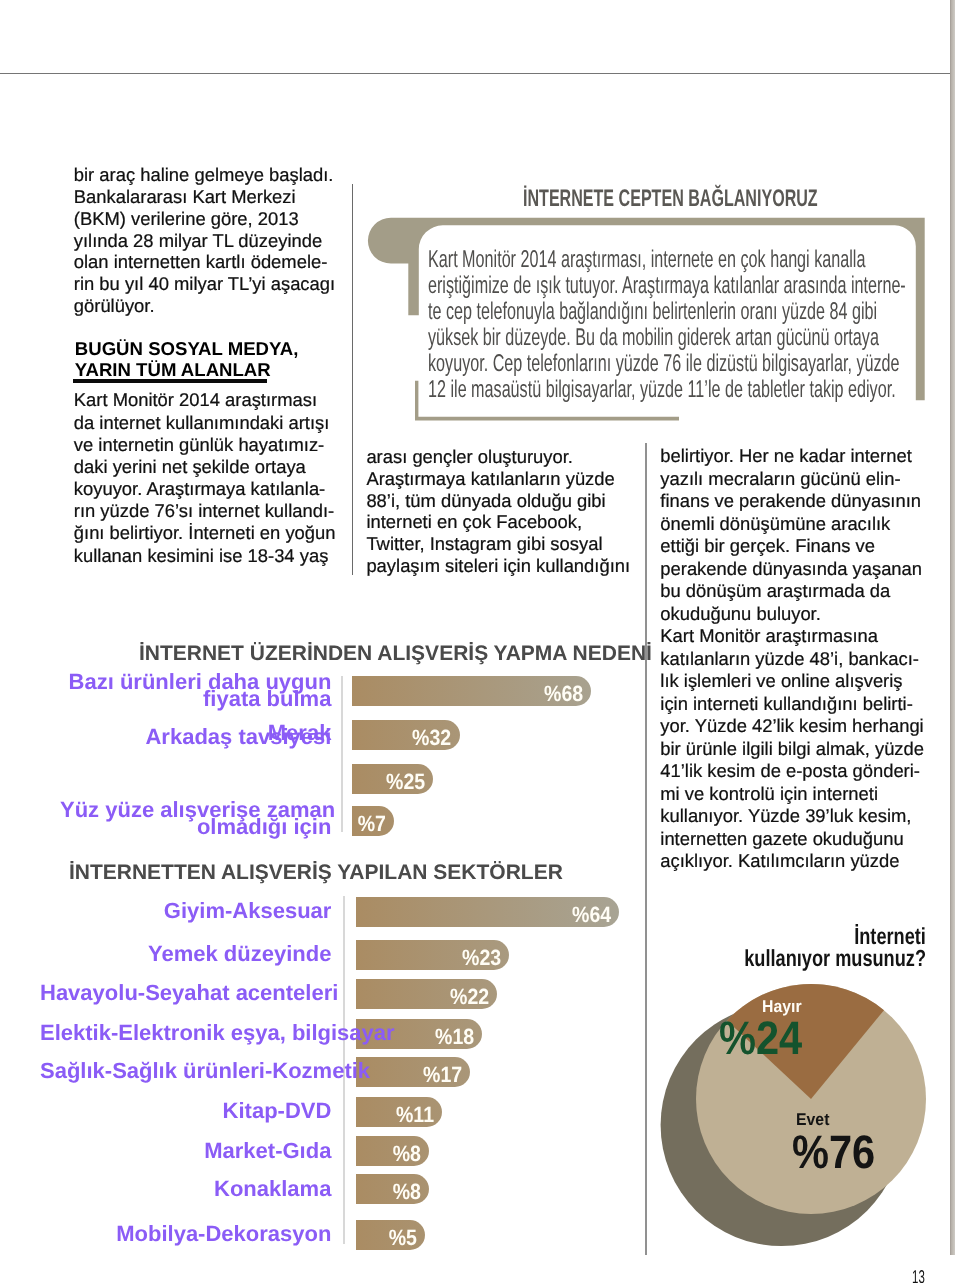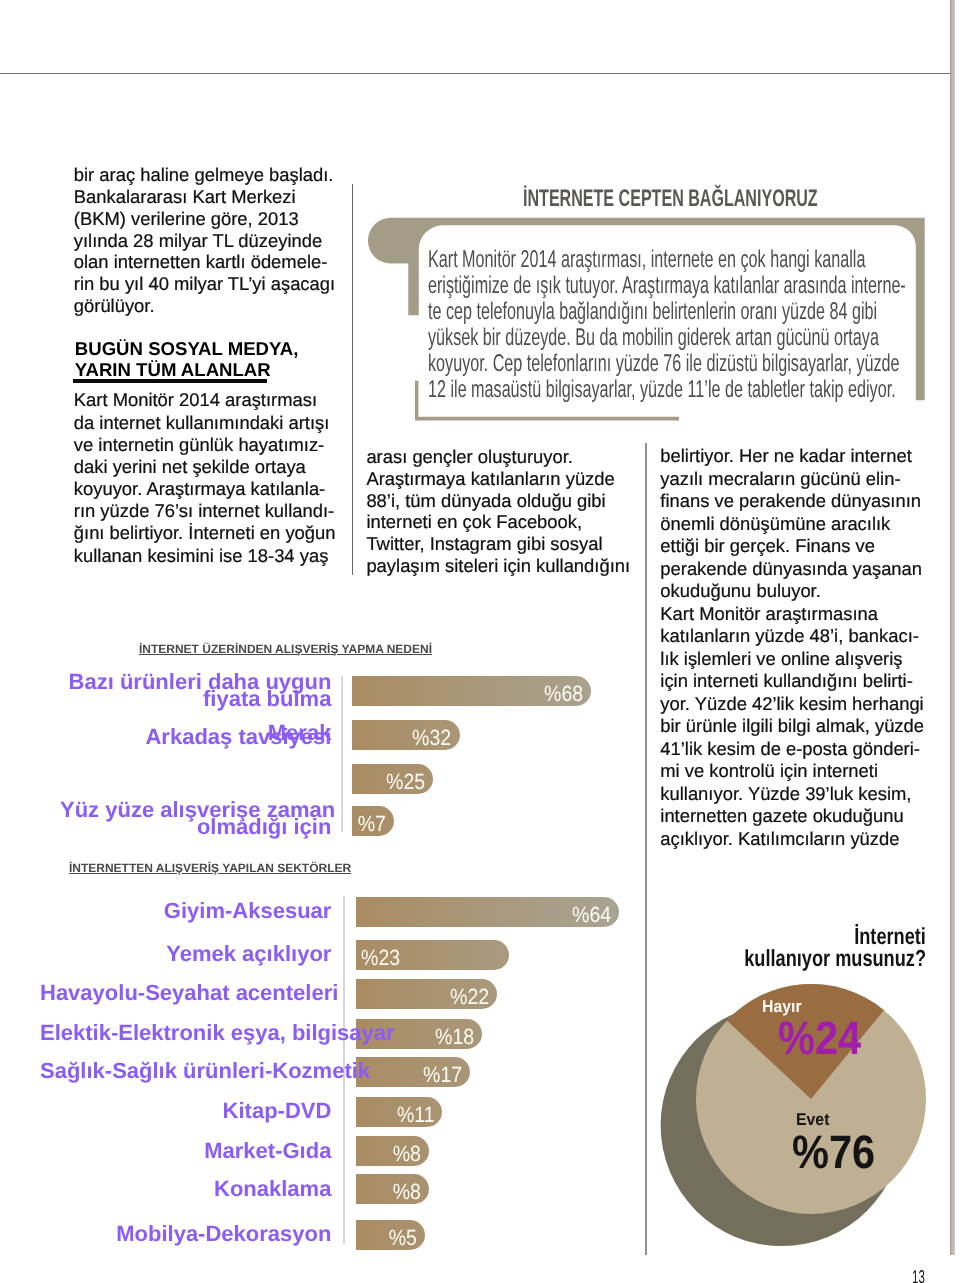--- a/index.html
+++ b/index.html
@@ -28,27 +28,27 @@
   #col2-p{left:366.4px;top:445.6px;line-height:21.96px;}
   #col3-p{left:660.3px;top:445.3px;line-height:22.48px;}
 
   #pq-heading{left:523px;top:187.0px;font-weight:bold;font-size:24px;
      color:#5a5854;white-space:nowrap;line-height:24px;}
   #pq-heading > span{display:inline-block;transform:scaleX(0.6697);transform-origin:0 50%;}
   #pq-body{left:427.7px;top:247.2px;font-size:24.2px;line-height:25.9px;
      color:#4f4e4c;white-space:nowrap;}
   #pq-body > div{transform:scaleX(0.668);transform-origin:0 50%;}
 
-  .chart-title{font-weight:bold;font-size:12px;color:#4a4a4a;white-space:nowrap;text-decoration:underline;}
+  .chart-title{font-weight:bold;font-size:21px;color:#4a4a4a;white-space:nowrap;}
   .cat-label{position:absolute;text-align:right;font-weight:bold;font-size:22px;
      color:#8b5cf6;line-height:17.5px;white-space:nowrap;}
   .bar{position:absolute;height:30px;border-radius:0 15px 15px 0;
      background-image:linear-gradient(to right,#aa8c63,#a8a494);
      background-size:264px 100%;background-repeat:no-repeat;}
-  .bar-val{position:absolute;color:#fffdf5;font-weight:normal;font-size:22.1px;
+  .bar-val{position:absolute;color:#fffdf5;font-weight:bold;font-size:22.1px;
      line-height:35.4px;}
   .bar-val > span{display:inline-block;transform:scaleX(0.885);transform-origin:100% 50%;}
   .axis{position:absolute;width:2px;background:#d8d8d8;}
 
   #pie-title{left:640px;top:924.5px;width:286px;text-align:right;font-weight:bold;
      font-size:23.3px;line-height:22.8px;color:#141414;white-space:nowrap;}
   #pie-title > div > span{display:inline-block;transform:scaleX(0.78);transform-origin:100% 50%;}
   .pie-txt{position:absolute;font-weight:bold;white-space:nowrap;}
   .pie-txt > span{display:inline-block;transform-origin:0 50%;}
   #page-num{left:911.8px;top:1267.6px;font-size:18.5px;line-height:18.5px;color:#111;white-space:nowrap;}
@@ -93,20 +93,21 @@
     <div>Twitter, Instagram gibi sosyal</div>
     <div>paylaşım siteleri için kullandığını</div>
   </div>
 <div class="abs body-col" id="col3-p">
     <div>belirtiyor. Her ne kadar internet</div>
     <div>yazılı mecraların gücünü elin-</div>
     <div>finans ve perakende dünyasının</div>
     <div>önemli dönüşümüne aracılık</div>
     <div>ettiği bir gerçek. Finans ve</div>
     <div>perakende dünyasında yaşanan</div>
+    <div>bu dönüşüm araştırmada da</div>
     <div>okuduğunu buluyor.</div>
     <div>Kart Monitör araştırmasına</div>
     <div>katılanların yüzde 48’i, bankacı-</div>
     <div>lık işlemleri ve online alışveriş</div>
     <div>için interneti kullandığını belirti-</div>
     <div>yor. Yüzde 42’lik kesim herhangi</div>
     <div>bir ürünle ilgili bilgi almak, yüzde</div>
     <div>41’lik kesim de e-posta gönderi-</div>
     <div>mi ve kontrolü için interneti</div>
     <div>kullanıyor. Yüzde 39’luk kesim,</div>
@@ -149,22 +150,22 @@
 <div class="cat-label" style="left:60px;top:800.6px;width:271.4px">
     <div>Yüz yüze alışverişe zaman</div>
     <div>olmadığı için</div>
   </div>
 <div class="abs chart-title" style="left:68.9px;top:861.3px">İNTERNETTEN ALIŞVERİŞ YAPILAN SEKTÖRLER</div>
 <div class="abs axis" style="left:343px;top:896px;height:348px"></div>
 <div class="bar" style="left:355.6px;top:896.9px;width:263.2px"></div>
 <div class="bar-val" style="left:355.6px;top:896.9px;width:255.2px;text-align:right"><span>%64</span></div>
 <div class="cat-label" style="left:40px;top:902.4px;width:291.4px">Giyim-Aksesuar</div>
 <div class="bar" style="left:355.6px;top:939.9px;width:153.7px"></div>
-<div class="bar-val" style="left:355.6px;top:939.9px;width:145.7px;text-align:left"><span>%23</span></div>
-<div class="cat-label" style="left:40px;top:945.4px;width:291.4px">Yemek açıklıyor</div>
+<div class="bar-val" style="left:355.6px;top:939.9px;width:145.7px;text-align:right"><span>%23</span></div>
+<div class="cat-label" style="left:40px;top:945.4px;width:291.4px">Yemek düzeyinde</div>
 <div class="bar" style="left:355.6px;top:978.6px;width:141.7px"></div>
 <div class="bar-val" style="left:355.6px;top:978.6px;width:133.7px;text-align:right"><span>%22</span></div>
 <div class="cat-label" style="left:40px;top:984.4px;width:291.4px">Havayolu-Seyahat acenteleri</div>
 <div class="bar" style="left:355.6px;top:1018.8px;width:126.2px"></div>
 <div class="bar-val" style="left:355.6px;top:1018.8px;width:118.2px;text-align:right"><span>%18</span></div>
 <div class="cat-label" style="left:40px;top:1024.4px;width:291.4px">Elektik-Elektronik eşya, bilgisayar</div>
 <div class="bar" style="left:355.6px;top:1056.6px;width:114.8px"></div>
 <div class="bar-val" style="left:355.6px;top:1056.6px;width:106.8px;text-align:right"><span>%17</span></div>
 <div class="cat-label" style="left:40px;top:1062.4px;width:291.4px">Sağlık-Sağlık ürünleri-Kozmetik</div>
 <div class="bar" style="left:355.6px;top:1096.9px;width:86.8px"></div>
@@ -182,16 +183,16 @@
 <div class="abs" id="pie-title">
     <div><span>İnterneti</span></div>
     <div><span>kullanıyor musunuz?</span></div>
   </div>
 <svg class="abs" id="pie" style="left:650px;top:970px" width="290" height="285" viewBox="0 0 290 285">
   <circle cx="131.6" cy="155.1" r="121" fill="#746e5d"></circle>
   <circle cx="161" cy="129" r="115" fill="#bfb094"></circle>
   <path fill="#9a6c41" d="M 161 129 L 76.89 50.57 A 115 115 0 0 1 233.99 40.14 Z"></path>
 </svg>
 <div class="pie-txt" style="left:761.7px;top:997.0px;color:#fffdf7;font-size:17px;line-height:19px"><span style="transform:scaleX(0.93)">Hayır</span></div>
-<div class="pie-txt" style="left:778px;top:1010.5px;color:#a21caf;font-size:47px;line-height:53px"><span style="transform:scaleX(0.885)">%24</span></div>
+<div class="pie-txt" style="left:719px;top:1010.5px;color:#14532d;font-size:47px;line-height:53px"><span style="transform:scaleX(0.885)">%24</span></div>
 <div class="pie-txt" style="left:795.5px;top:1110.4px;color:#141414;font-size:17px;line-height:19px"><span style="transform:scaleX(0.93)">Evet</span></div>
 <div class="pie-txt" style="left:792.4px;top:1125.3px;color:#141414;font-size:47px;line-height:53px"><span style="transform:scaleX(0.885)">%76</span></div>
 <div class="abs" id="page-num"><span>13</span></div>
 
 </body></html>

